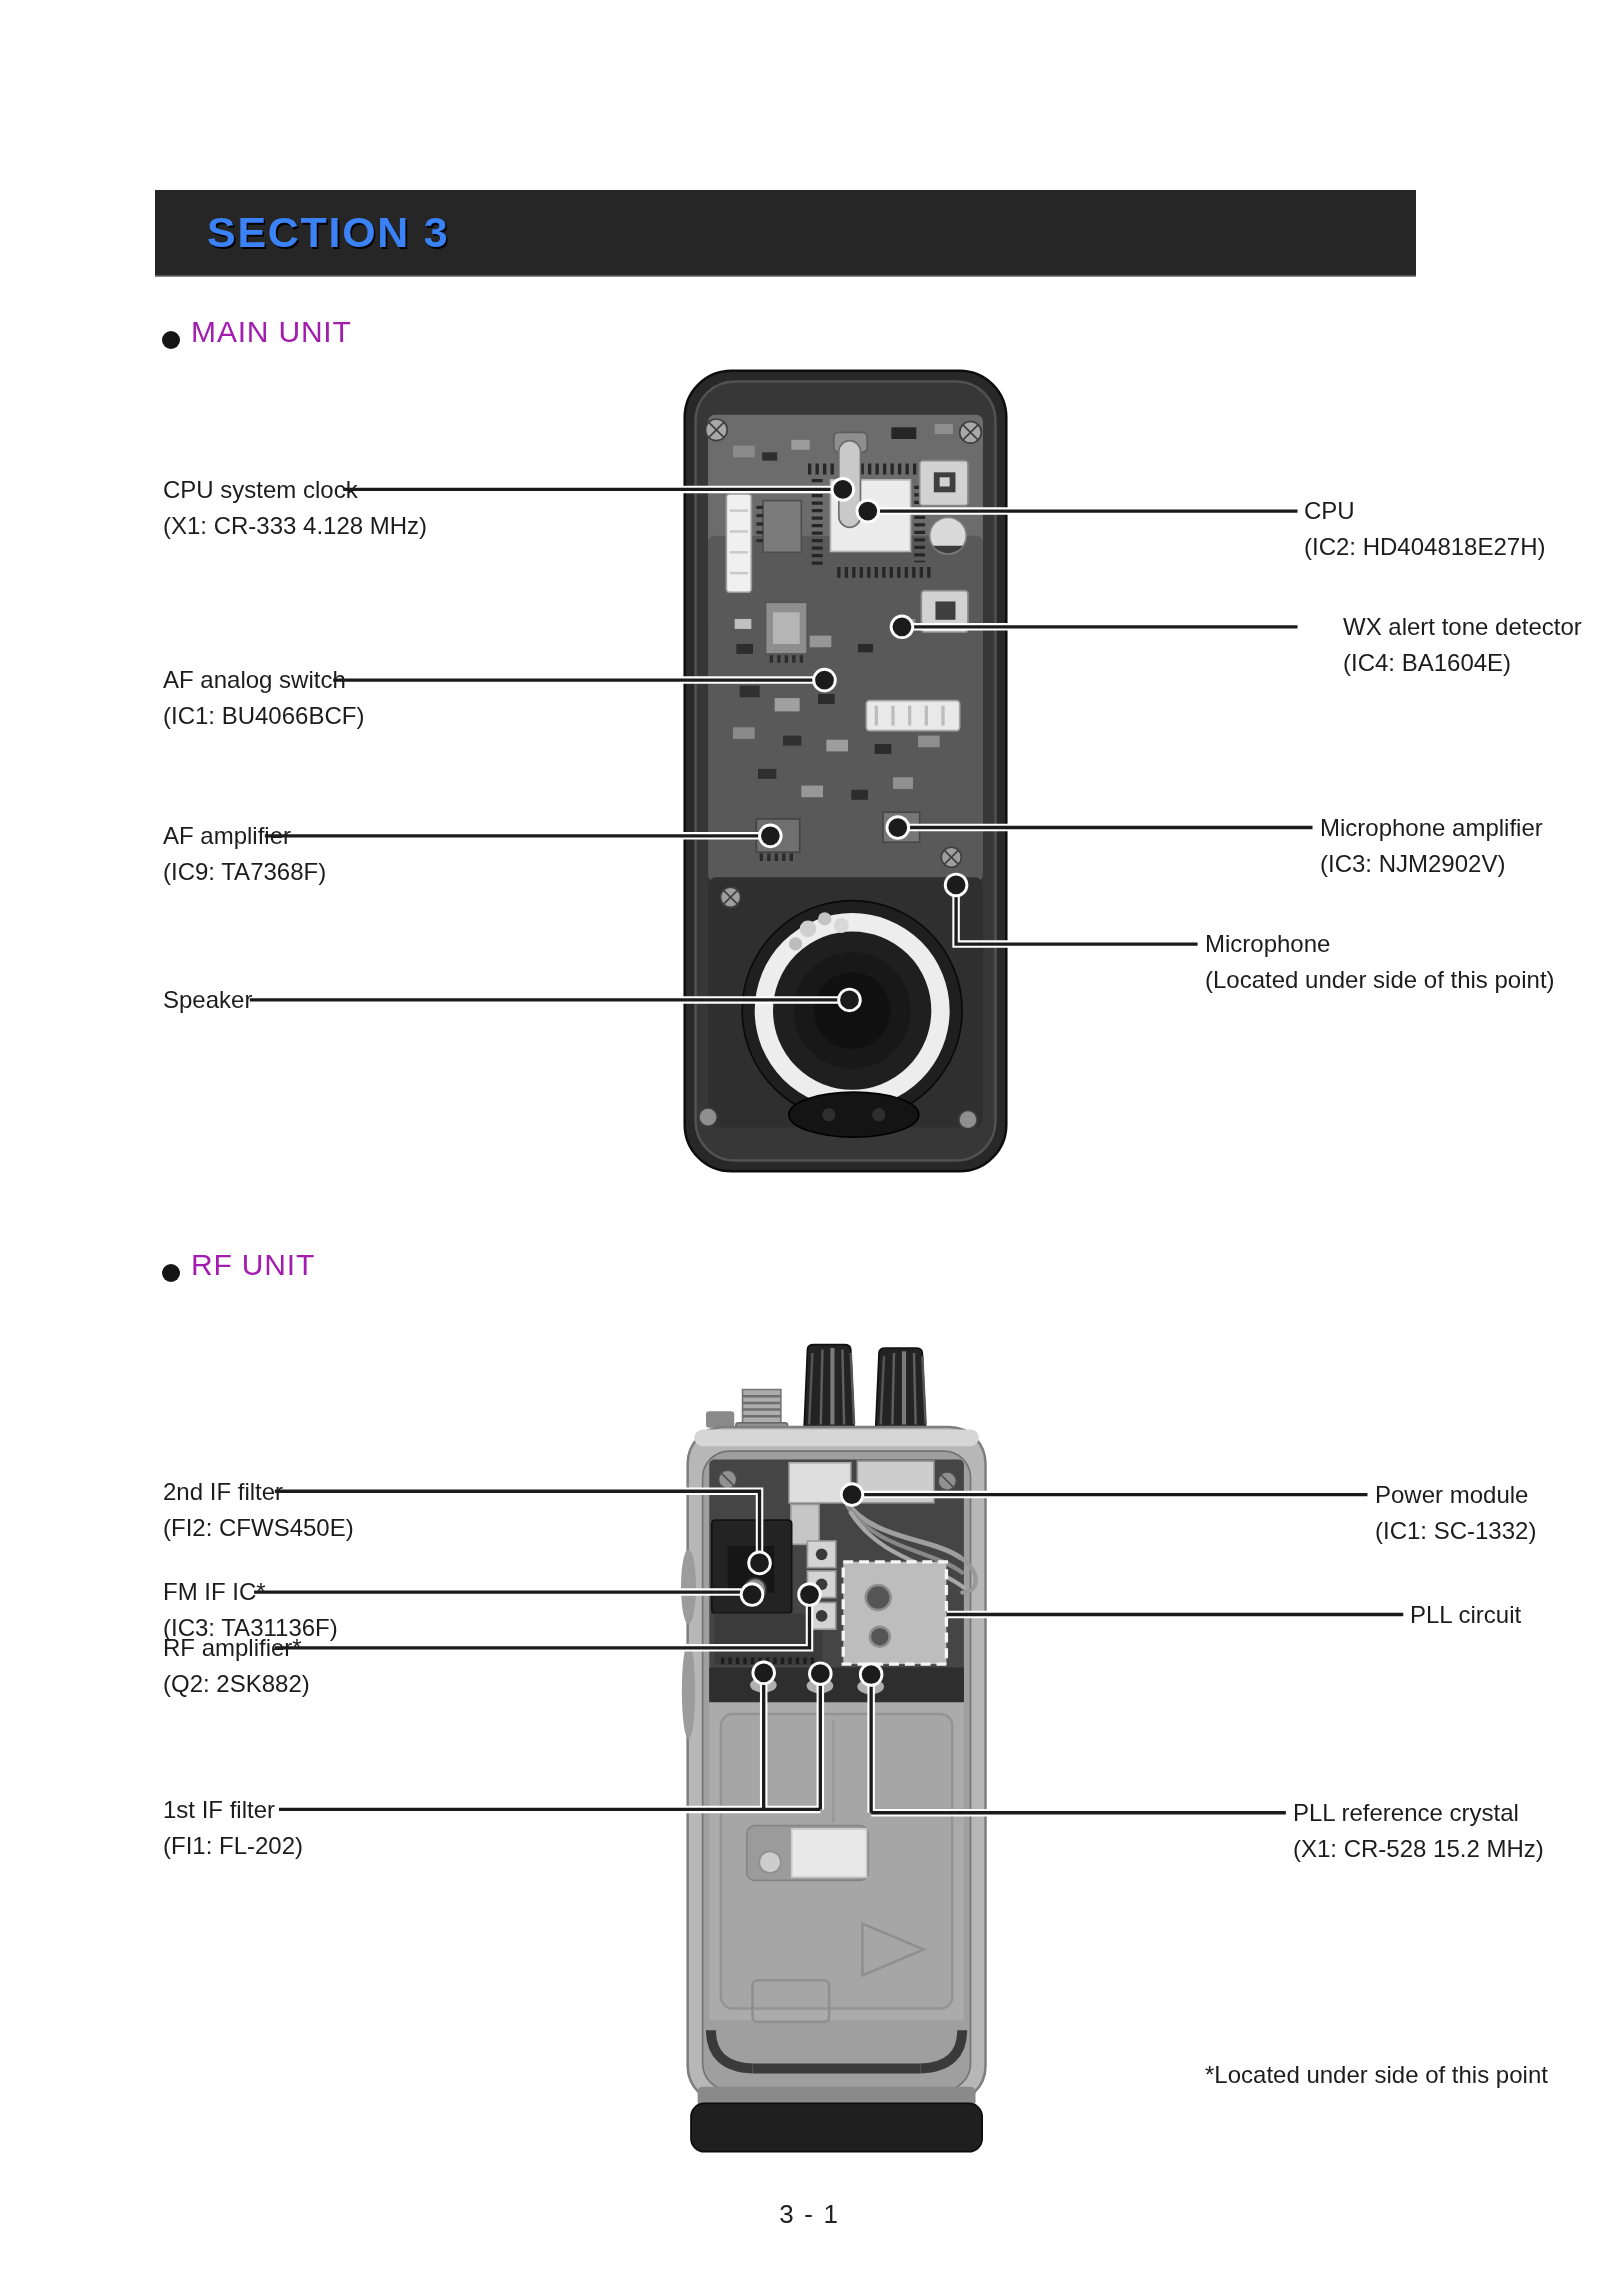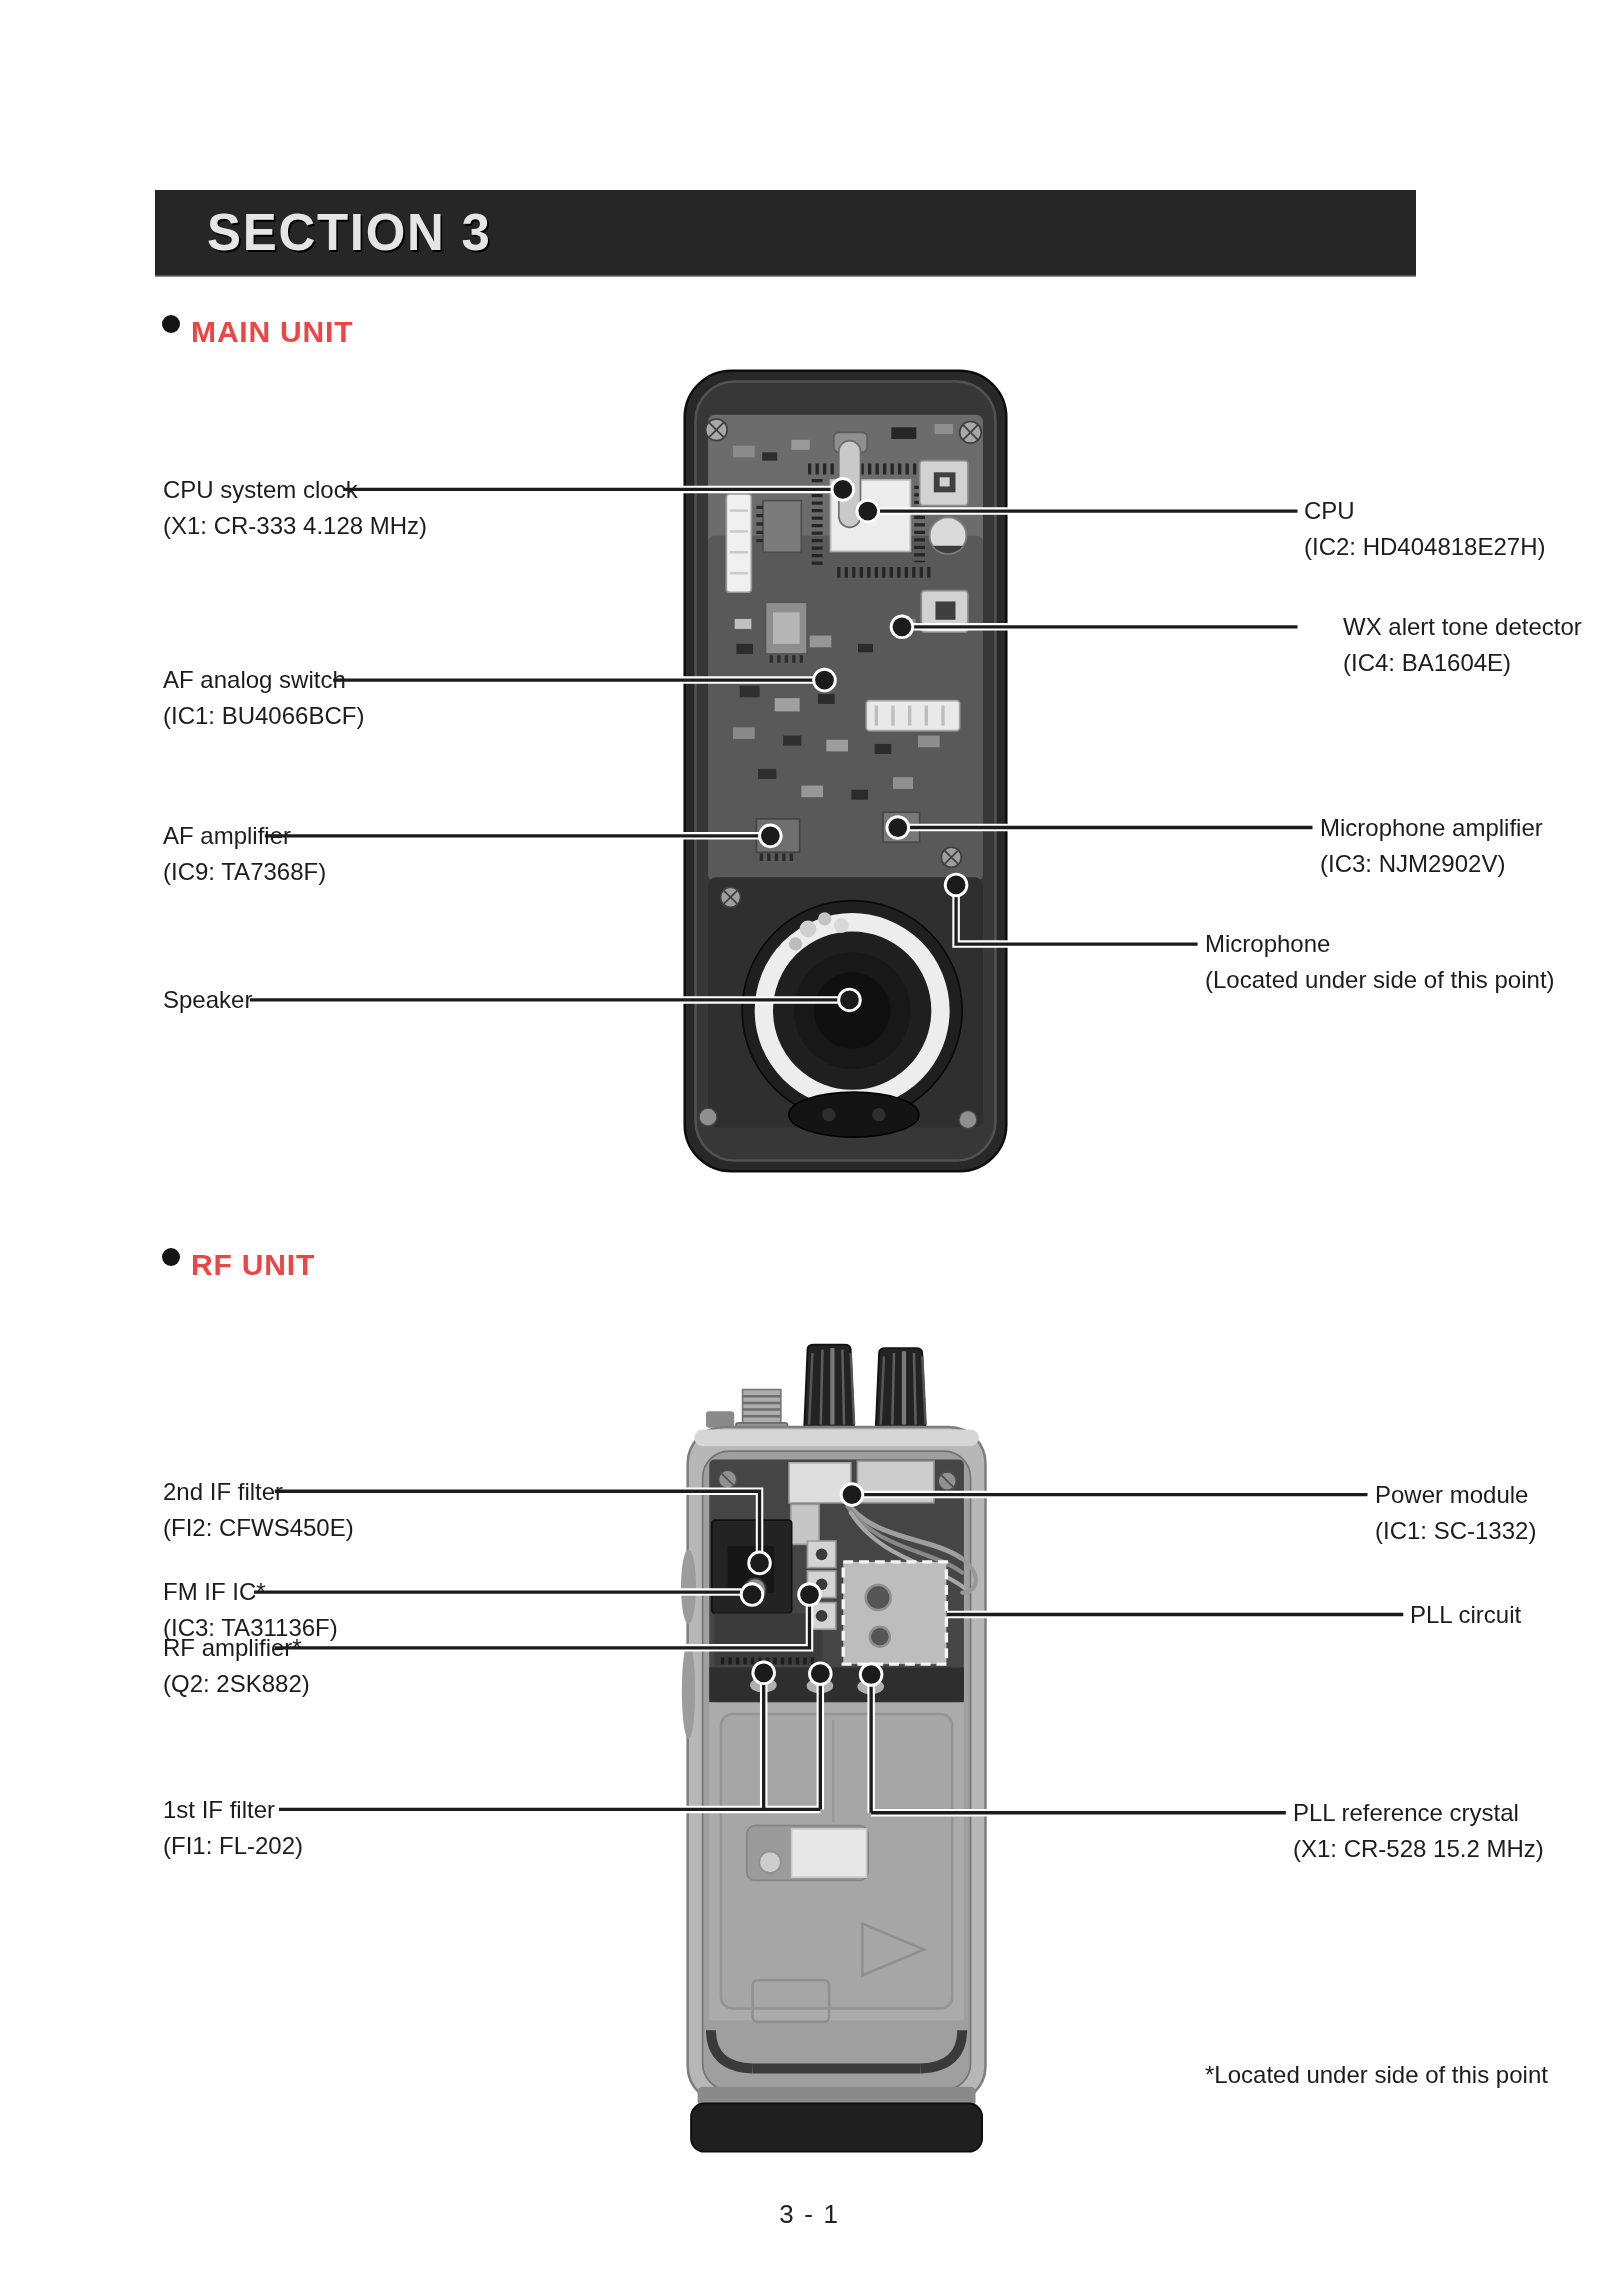--- a/index.html
+++ b/index.html
@@ -7,30 +7,30 @@
     width:1619px;height:2273px;position:relative;background:#ffffff;
     font-family:"Liberation Sans","DejaVu Sans",sans-serif;color:#1c1c1c;
     overflow:hidden;
   }
   .header-bar{
     position:absolute;left:155px;top:190px;width:1261px;height:85px;
     background:#262626;display:flex;align-items:center;
     box-shadow:0 1.7px 0 #555;
   }
   .header-bar .sec{
-    color:#e5e5e5;font-size:51px;font-weight:bold;letter-spacing:1.7px;
+    color:#3b82f6;font-size:43px;font-weight:bold;letter-spacing:1.7px;
     margin-left:52px;white-space:nowrap;text-shadow:1.7px 1.7px 0 #000;
   }
   .header-bar .ttl{
     color:#f5f5f5;font-size:47px;font-weight:bold;letter-spacing:1.7px;
     margin-left:82px;white-space:nowrap;text-shadow:1.7px 1.7px 0 #000;
   }
   .unit-heading{
-    position:absolute;display:flex;align-items:flex-start;
-    font-size:30px;font-weight:bold;color:#ef4444;letter-spacing:0.8px;
+    position:absolute;display:flex;align-items:flex-end;
+    font-size:30px;font-weight:normal;color:#a21caf;letter-spacing:0.8px;
   }
   .unit-heading .bullet{
     width:18.3px;height:18.3px;border-radius:50%;background:#151515;
     margin-right:10.8px;flex:0 0 auto;
   }
   .callout{
     position:absolute;font-size:24px;line-height:36px;white-space:nowrap;
     color:#1c1c1c;
   }
   .callout .c-part{font-size:24px;}

